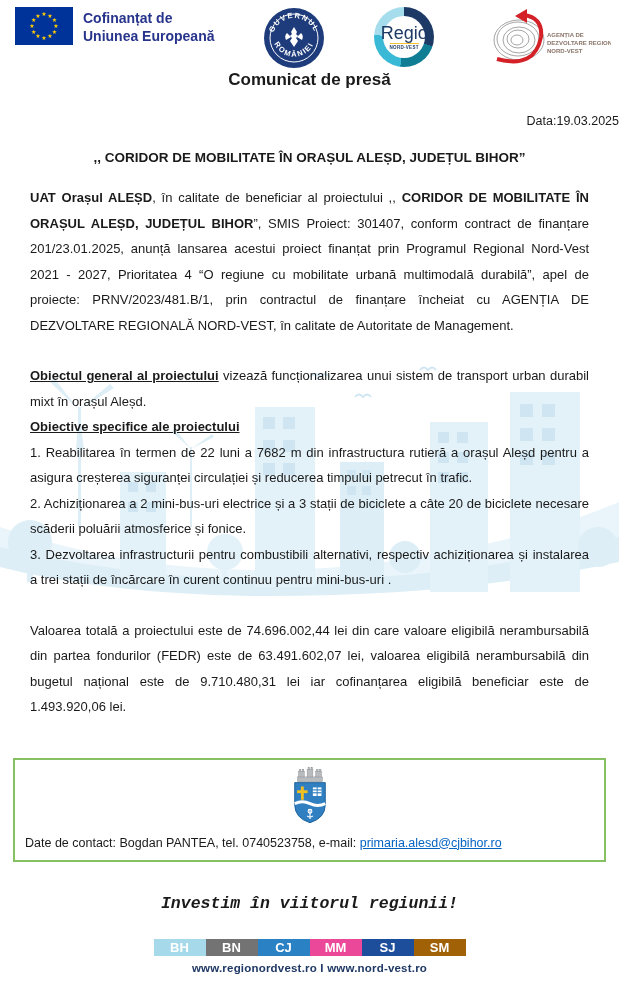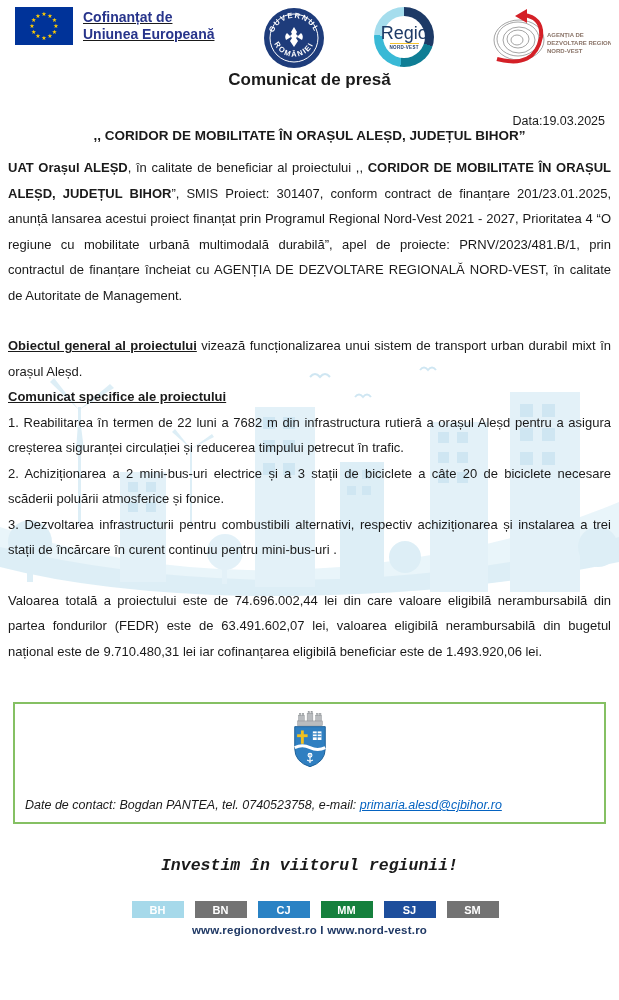--- a/index.html
+++ b/index.html
@@ -7,61 +7,61 @@
   .page {
     position:relative; width:619px; height:1000px; margin:0 auto;
     background:#ffffff; overflow:hidden; color:#1a1a1a;
   }
   
   .watermark { position:absolute; left:0; top:352px; width:619px; height:250px; z-index:0; opacity:.55; }
   .content-layer { position:relative; z-index:1; }
 
   
   .header { display:flex; align-items:flex-start; justify-content:space-between; padding:7px 8px 0 15px; height:70px; }
-  .eu-block { display:flex; align-items:center; gap:10px;text-decoration:underline; }
+  .eu-block { display:flex; align-items:flex-end; gap:10px; }
   .eu-text { font-size:14px; font-weight:bold; color:#27348b; line-height:1.25; }
   .gov-logo, .regio-logo { flex:0 0 auto; }
   .regio-ring {
     width:60px; height:60px; border-radius:50%;
     background:conic-gradient(from 0deg, #1d3a66 0 30%, #0f7e95 30% 52%, #39b9d6 52% 76%, #a5dded 76% 100%);
     display:flex; align-items:center; justify-content:center;
   }
   .regio-inner {
     width:42px; height:42px; border-radius:50%; background:#fff;
     display:flex; flex-direction:column; align-items:center; justify-content:center;
   }
   .regio-name { font-size:18px; font-weight:normal; color:#1d3a66; line-height:1; }
   .regio-sub { font-size:4.5px; font-weight:bold; color:#1d3a66; border-top:1px solid #f4c430; margin-top:1px; padding-top:1px; letter-spacing:.3px;}
   .adr-block { display:flex; align-items:center; }
 
   
   .doc-title { text-align:center; font-size:17px; font-weight:bold; }
-  .doc-date { text-align:right; font-size:12.5px; padding-right:14px; margin-top:24px; }
-  .doc-headline { text-align:center; font-size:13.5px; font-weight:bold; padding:0 31px; }
-  .body-text { padding:0 8px; margin-top:12px; font-size:13px; line-height:25.5px; text-align:justify; }
+  .doc-date { text-align:right; font-size:12.5px; margin-top:24px; }
+  .doc-headline { text-align:center; font-size:13.5px; font-weight:bold; margin-top:22px; padding:0 31px; }
+  .body-text { padding:0 30px; margin-top:20px; font-size:13px; line-height:25.5px; text-align:justify; }
   .body-text p { margin:0; }
   .gap { height:25px; }
   .b { font-weight:bold; }
   .bu { font-weight:bold; text-decoration:underline; }
 
   
   .contact-box {
     margin:13px 13px 0 13px; border:2px solid #85c063; min-height:94px;
     padding:6px 10px 10px 10px; background:transparent;
   }
   .arms-wrap { text-align:center; }
-  .contact-line { font-size:12.5px; margin-top:24px;font-style:italic; }
+  .contact-line { font-size:12.5px; margin-top:6px; }
   .email-link { color:#0563c1; text-decoration:underline; cursor:pointer; }
 
   
   .slogan { text-align:center; font-size:16.5px; font-weight:bold; font-style:italic; margin-top:32px;font-family:Liberation Mono, monospace; }
   .county-bar { display:flex; justify-content:center; margin-top:26px; }
   .county-seg {
-    width:52px; height:17px; color:#ffffff; font-size:11px; font-weight:bold;
-    display:flex; align-items:center; justify-content:center;margin-left:11px;
+    width:52px; height:17px; color:#ffffff; font-size:13px; font-weight:bold;
+    display:flex; align-items:center; justify-content:center;
   }
   .websites { text-align:center; font-size:11.5px; font-weight:bold; color:#1f3864; margin-top:6px; letter-spacing:.2px; }
 </style>
 </head>
 <body>
 
 <div class="page">
 
   <svg class="watermark" viewBox="0 0 619 250" aria-hidden="true">
     <g fill="#cde7f3" stroke="none">
@@ -205,21 +205,21 @@
     <div class="doc-date">Data:19.03.2025</div>
     <div class="doc-headline">,, CORIDOR DE MOBILITATE ÎN ORAȘUL ALEȘD, JUDEȚUL BIHOR”</div>
 
     <div class="body-text">
       <p><span class="b">UAT Orașul ALEȘD</span><span>, în calitate de beneficiar al proiectului ,, </span><span class="b">CORIDOR DE MOBILITATE ÎN ORAȘUL ALEȘD, JUDEȚUL BIHOR</span><span>”, SMIS Proiect: 301407, conform contract de finanțare 201/23.01.2025, anunță lansarea acestui proiect finanțat prin Programul Regional Nord-Vest 2021 - 2027, Prioritatea 4 “O regiune cu mobilitate urbană multimodală durabilă”, apel de proiecte: PRNV/2023/481.B/1, prin contractul de finanțare încheiat cu AGENȚIA DE DEZVOLTARE REGIONALĂ NORD-VEST, în calitate de Autoritate de Management.</span></p>
 
       <div class="gap"></div>
 
       <p><span class="bu">Obiectul general al proiectului</span><span> vizează funcționalizarea unui sistem de transport urban durabil mixt în orașul Aleșd.</span></p>
 
-      <p class="bu">Comunicat specifice ale proiectului</p>
+      <p class="bu">Obiective specifice ale proiectului</p>
 
       <p>1. Reabilitarea în termen de 22 luni a 7682 m din infrastructura rutieră a orașul Aleșd pentru a asigura creșterea siguranței circulației și reducerea timpului petrecut în trafic.</p>
       <p>2. Achiziționarea a 2 mini-bus-uri electrice și a 3 stații de biciclete a câte 20 de biciclete necesare scăderii poluării atmosferice și fonice.</p>
       <p>3. Dezvoltarea infrastructurii pentru combustibili alternativi, respectiv achiziționarea și instalarea a trei stații de încărcare în curent continuu pentru mini-bus-uri .</p>
 
       <div class="gap"></div>
 
       <p>Valoarea totală a proiectului este de 74.696.002,44 lei din care valoare eligibilă nerambursabilă din partea fondurilor (FEDR) este de 63.491.602,07 lei, valoarea eligibilă nerambursabilă din bugetul național este de 9.710.480,31 lei iar cofinanțarea eligibilă beneficiar este de 1.493.920,06 lei.</p>
 
       <div class="gap"></div>
@@ -262,21 +262,21 @@
       </div>
       <div class="contact-line"><span>Date de contact: Bogdan PANTEA, tel. 0740523758, e-mail:  </span><a class="email-link">primaria.alesd@cjbihor.ro</a></div>
     </div>
 
     <div class="slogan">Investim în viitorul regiunii!</div>
 
     <div class="county-bar">
       <div class="county-seg" style="background: rgb(166, 217, 234);">BH</div>
       <div class="county-seg" style="background: #737373;">BN</div>
       <div class="county-seg" style="background: rgb(42, 130, 196);">CJ</div>
-      <div class="county-seg" style="background: #15803d;">MM</div>
+      <div class="county-seg" style="background: #ec4899;">MM</div>
       <div class="county-seg" style="background: rgb(29, 78, 156);">SJ</div>
-      <div class="county-seg" style="background: #737373;">SM</div>
+      <div class="county-seg" style="background: #a16207;">SM</div>
     </div>
 
     <div class="websites">www.regionordvest.ro   I   www.nord-vest.ro</div>
 
   </div>
 </div>
 
 </body></html>

